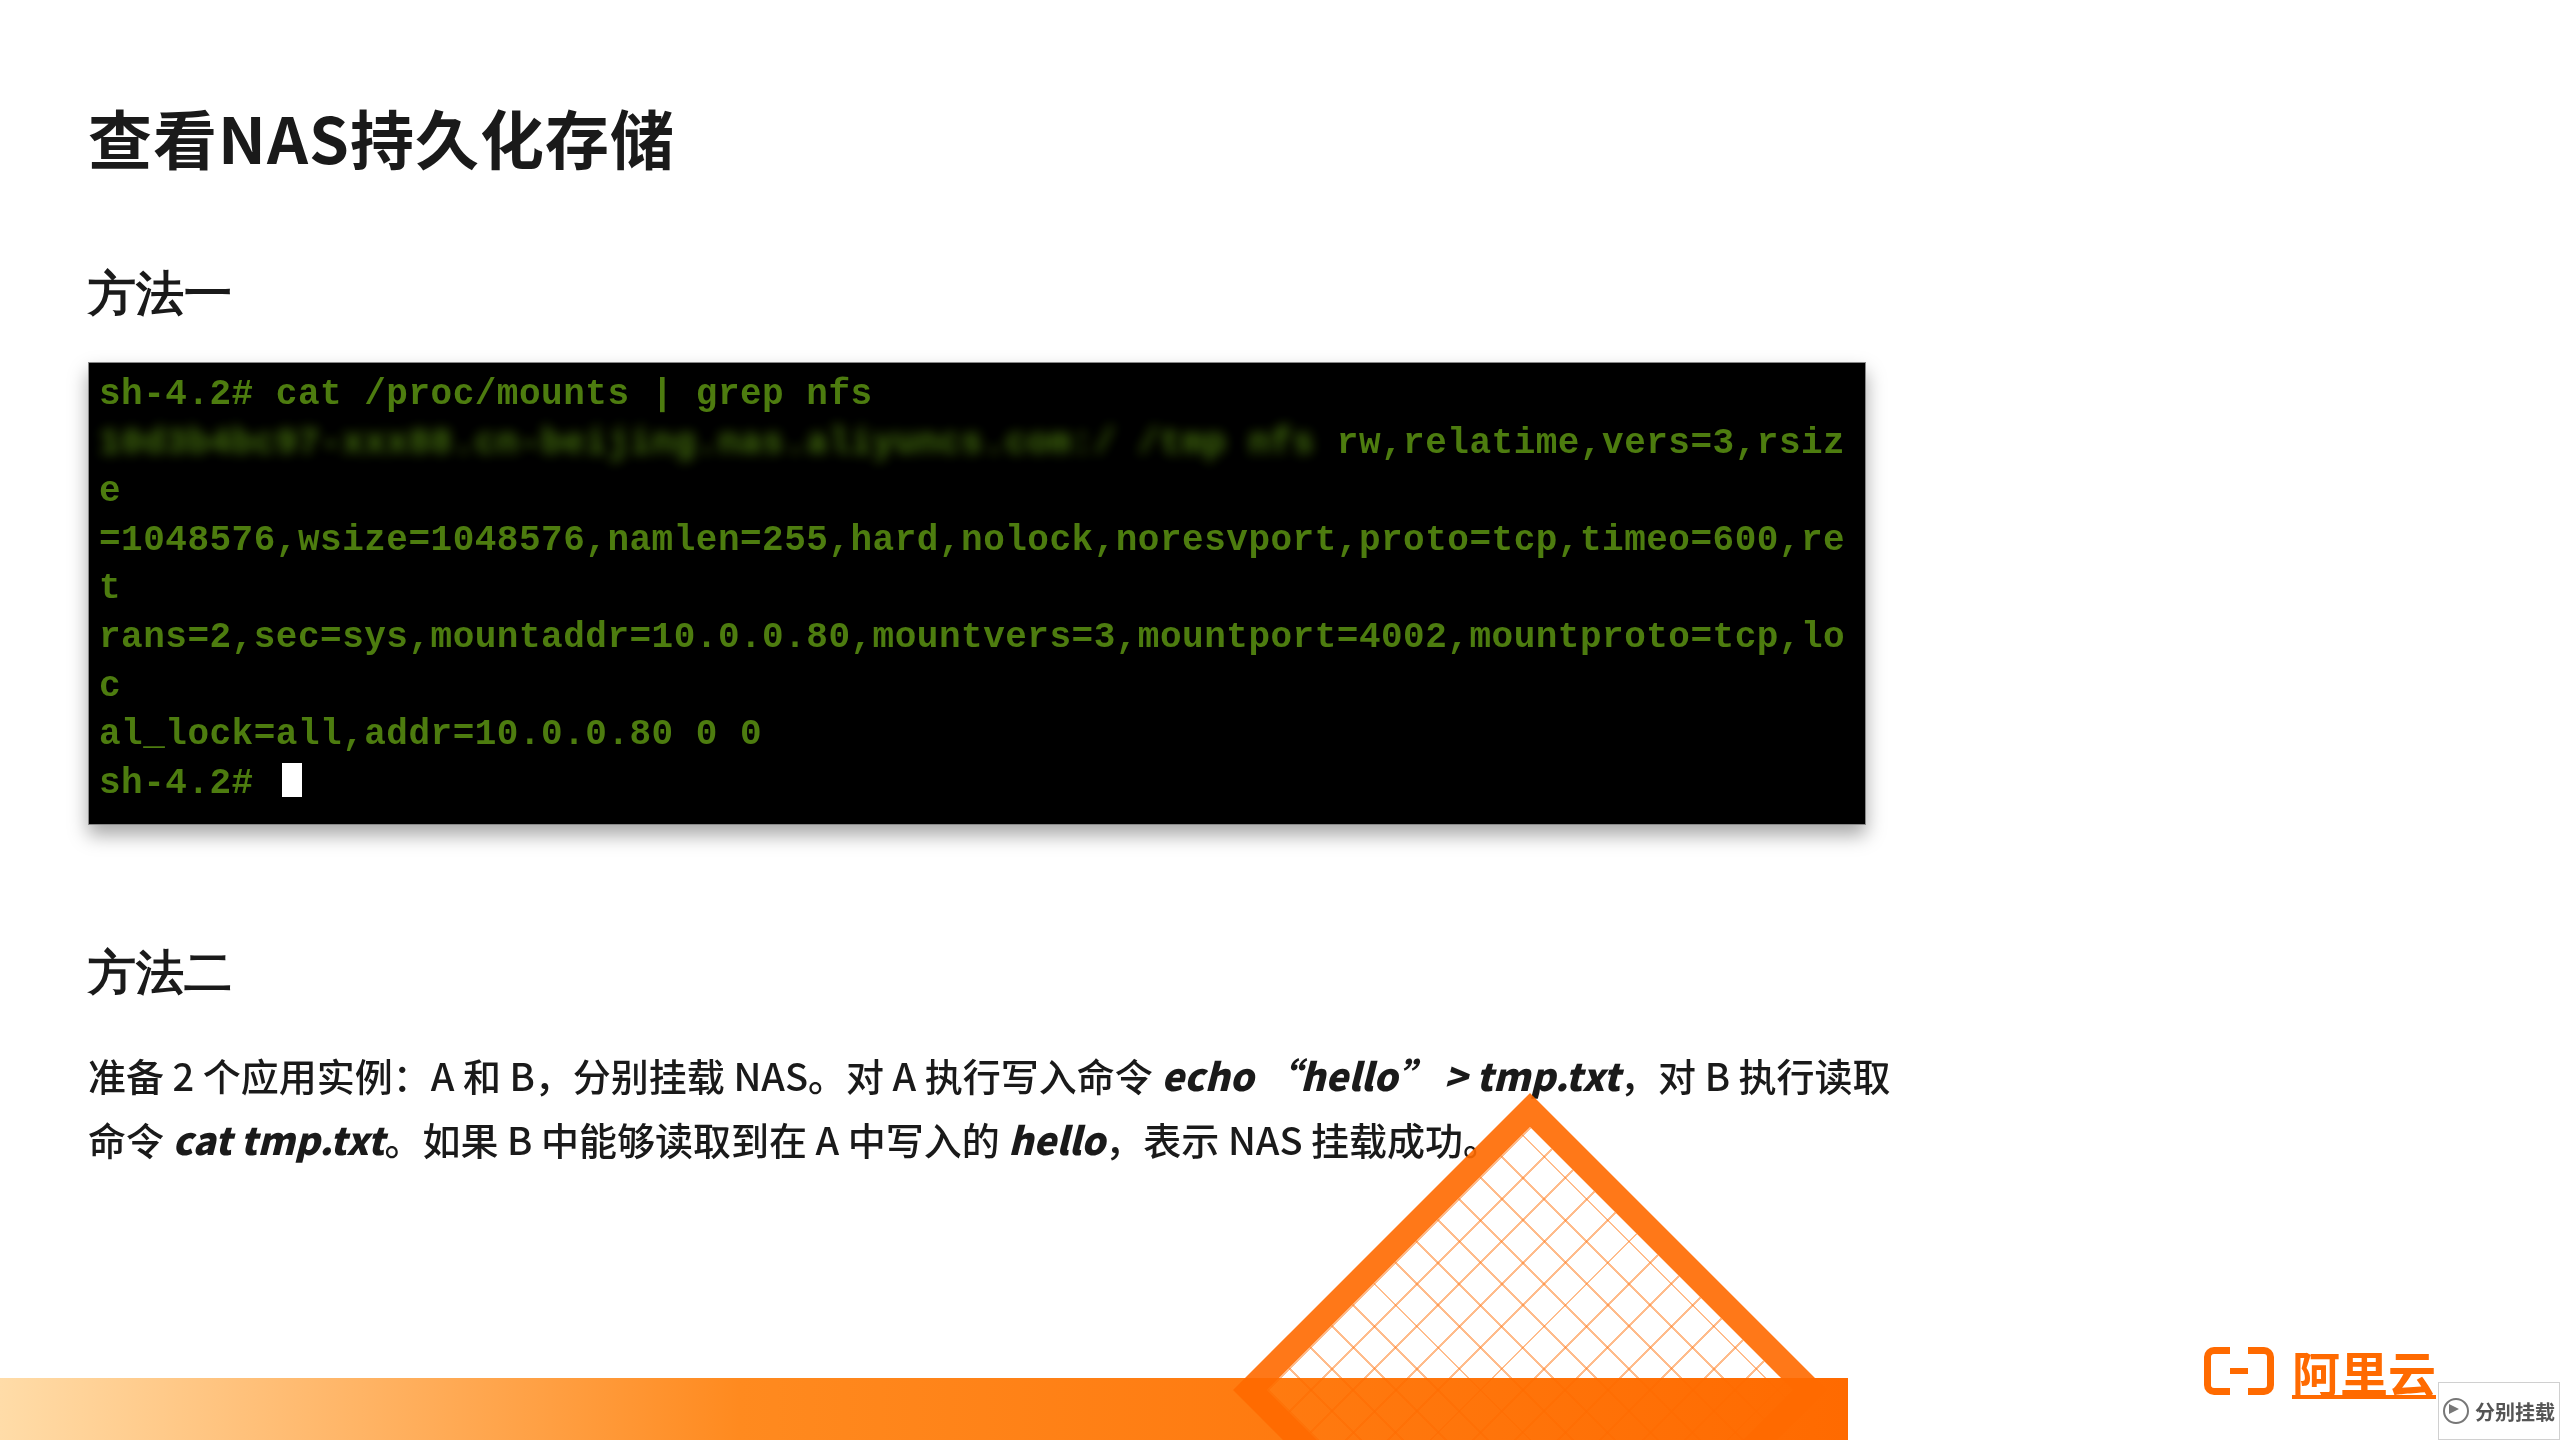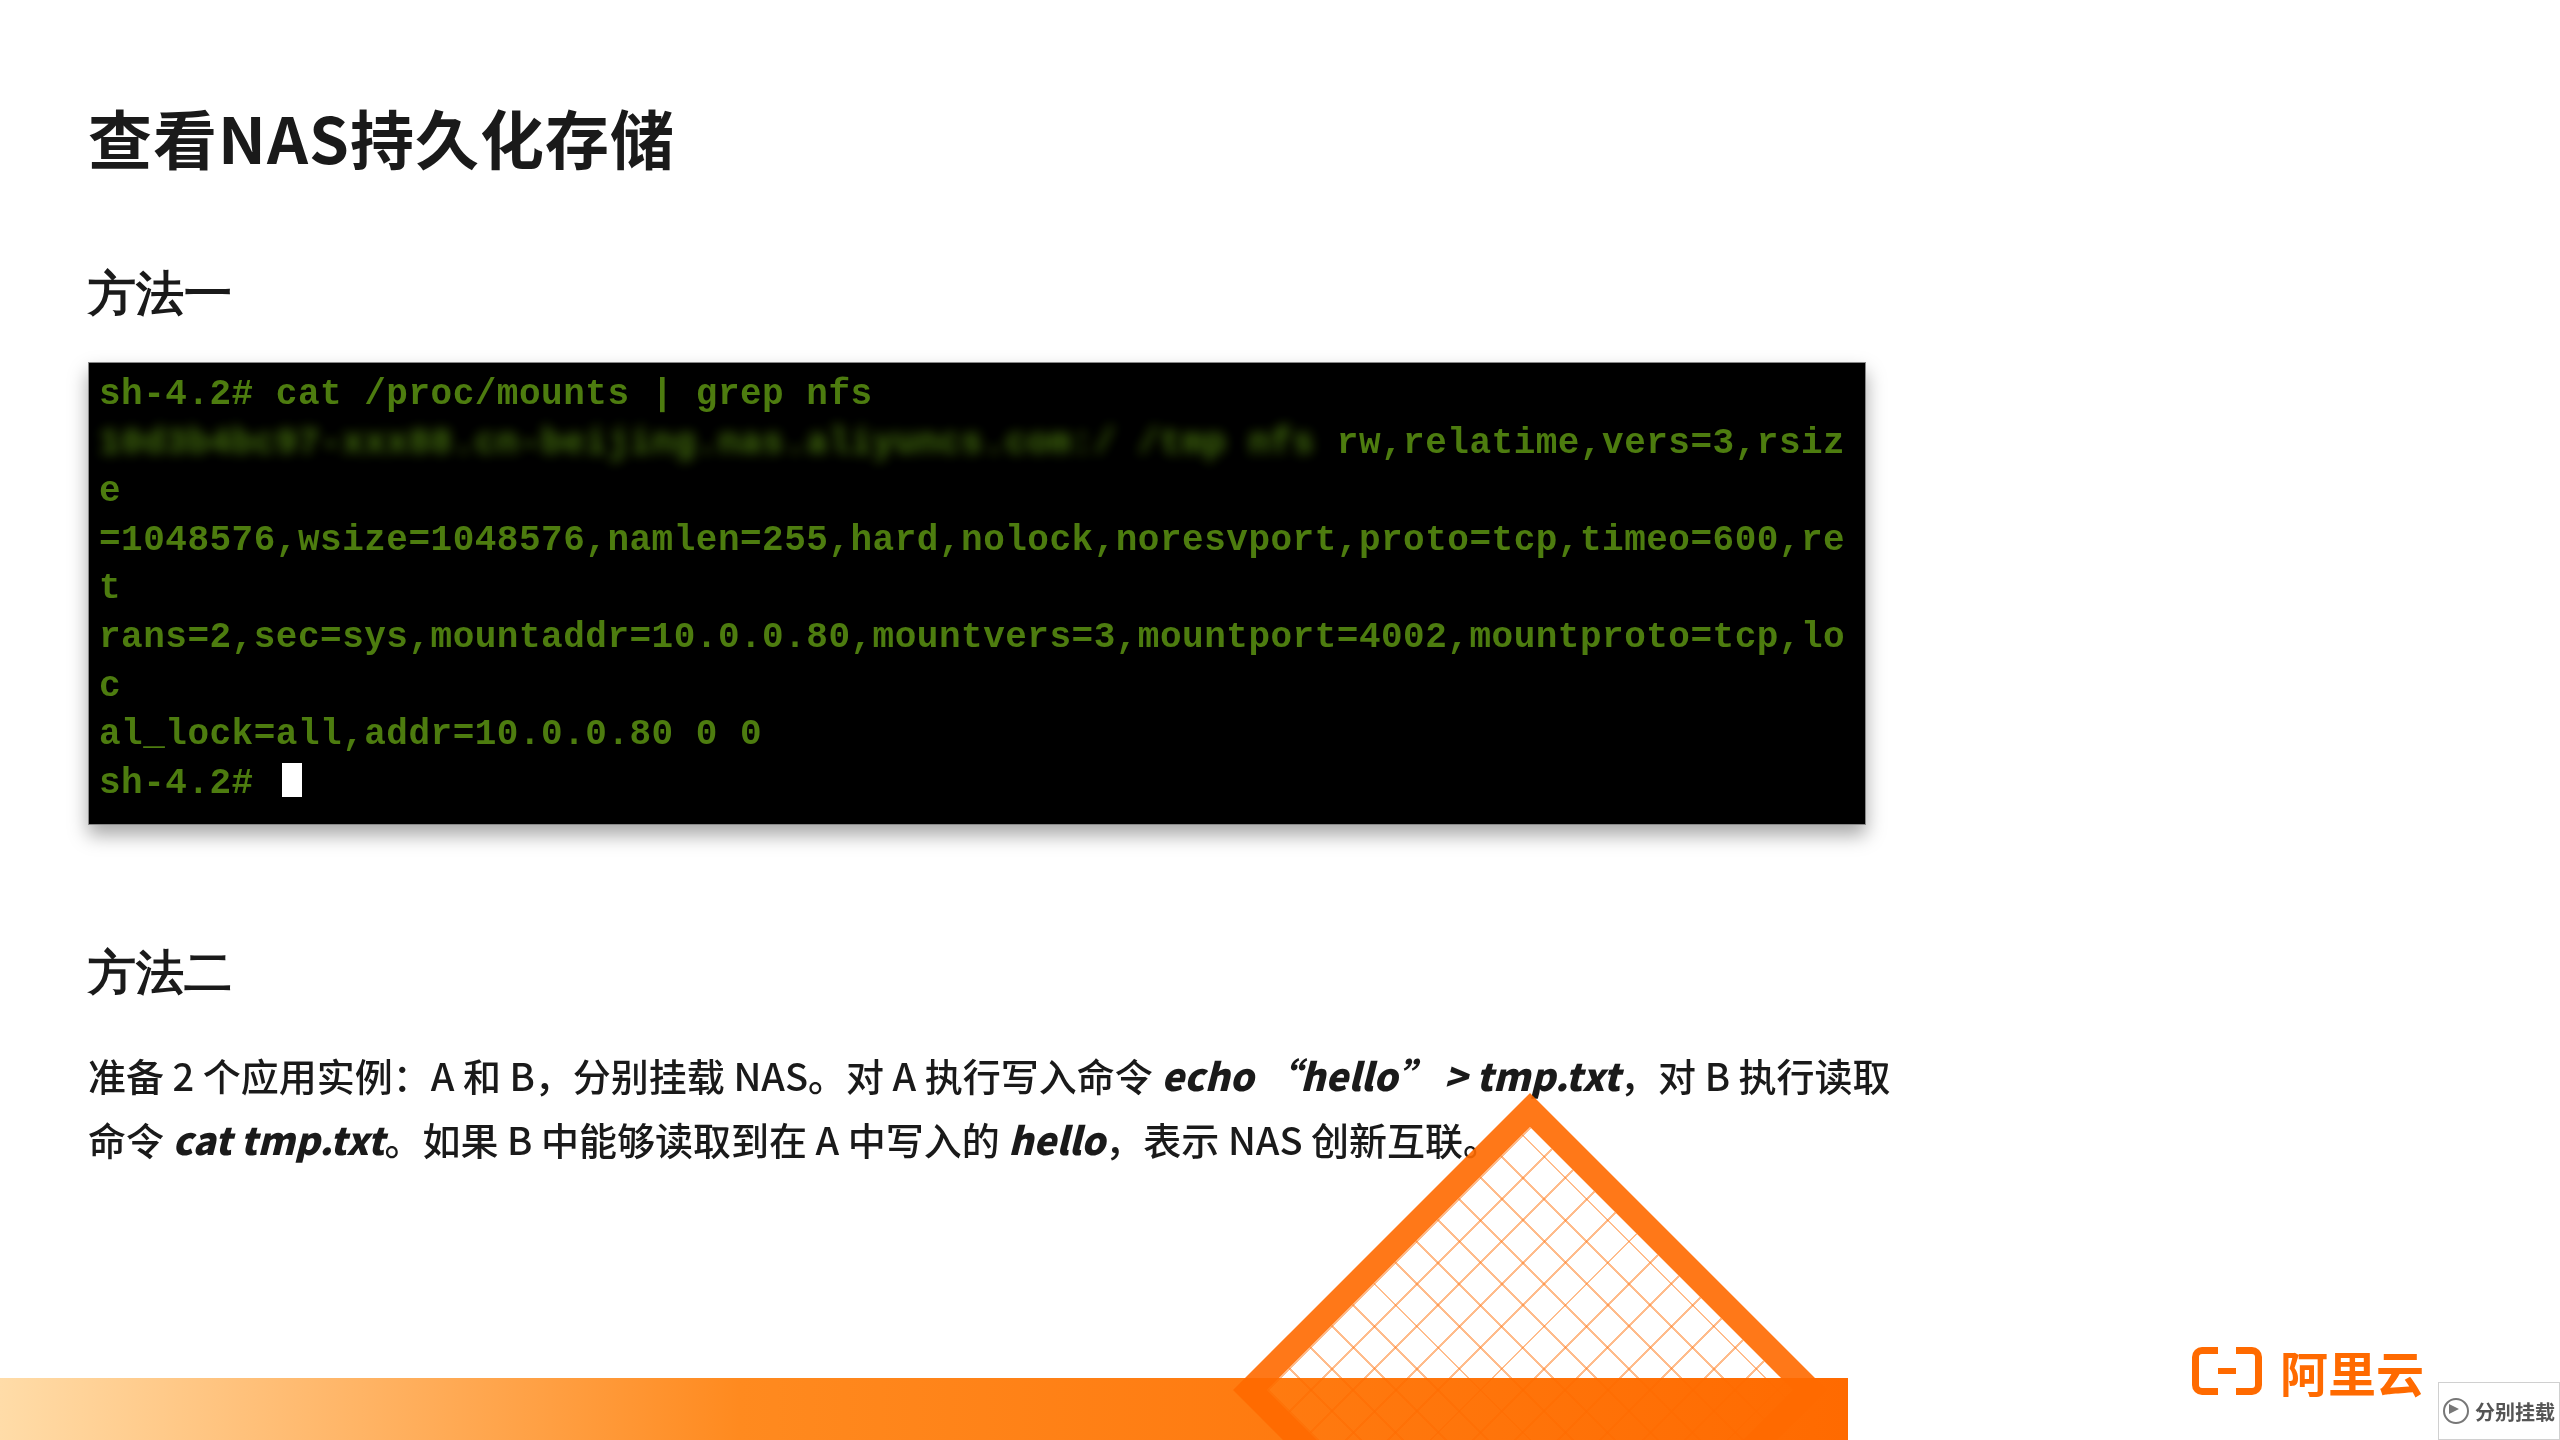--- a/index.html
+++ b/index.html
@@ -110,28 +110,29 @@
     background:
       repeating-linear-gradient(0deg, rgba(255,106,0,0.5) 0 2px, transparent 2px 30px),
       repeating-linear-gradient(90deg, rgba(255,106,0,0.5) 0 2px, transparent 2px 30px);
     border: 24px solid #ff6a00;
     box-sizing: border-box;
     opacity: 0.9;
   }
 
   .brand {
     position: absolute;
-    right: 136px;
+    right: 124px;
     bottom: 34px;
     display: flex;
     align-items: center;
     gap: 18px;
     color: #ff6a00;
     font-size: 48px;
     font-weight: 700;
+    text-decoration: underline;
   }
 
   .brand-icon {
     width: 70px;
     height: 48px;
     position: relative;
   }
   .brand-icon::before,
   .brand-icon::after {
     content: "";
@@ -213,21 +214,21 @@
       <span class="term-line">=1048576,wsize=1048576,namlen=255,hard,nolock,noresvport,proto=tcp,timeo=600,ret</span>
       <span class="term-line">rans=2,sec=sys,mountaddr=10.0.0.80,mountvers=3,mountport=4002,mountproto=tcp,loc</span>
       <span class="term-line">al_lock=all,addr=10.0.0.80 0 0</span>
       <span class="term-line"><span>sh-4.2# </span><span class="cursor-block"></span></span>
     </div>
   </div>
 
   <h2 class="subheading second">方法二</h2>
 
   <p class="body-text">
-    <span>准备 2 个应用实例：A 和 B，分别挂载 NAS。对 A 执行写入命令 </span><b>echo “hello” &gt; tmp.txt</b><span>，对 B 执行读取命令 </span><b>cat tmp.txt</b><span>。如果 B 中能够读取到在 A 中写入的 </span><b>hello</b><span>，表示 NAS 创新互联。</span>
+    <span>准备 2 个应用实例：A 和 B，分别挂载 NAS。对 A 执行写入命令 </span><b>echo “hello” &gt; tmp.txt</b><span>，对 B 执行读取命令 </span><b>cat tmp.txt</b><span>。如果 B 中能够读取到在 A 中写入的 </span><b>hello</b><span>，表示 NAS 挂载成功。</span>
   </p>
 
 </div>
 
 <div class="bottom-bar"></div>
 <div class="diamond"></div>
 
 <div class="brand">
   <span class="brand-icon">
       <span class="brand-dash"></span>

